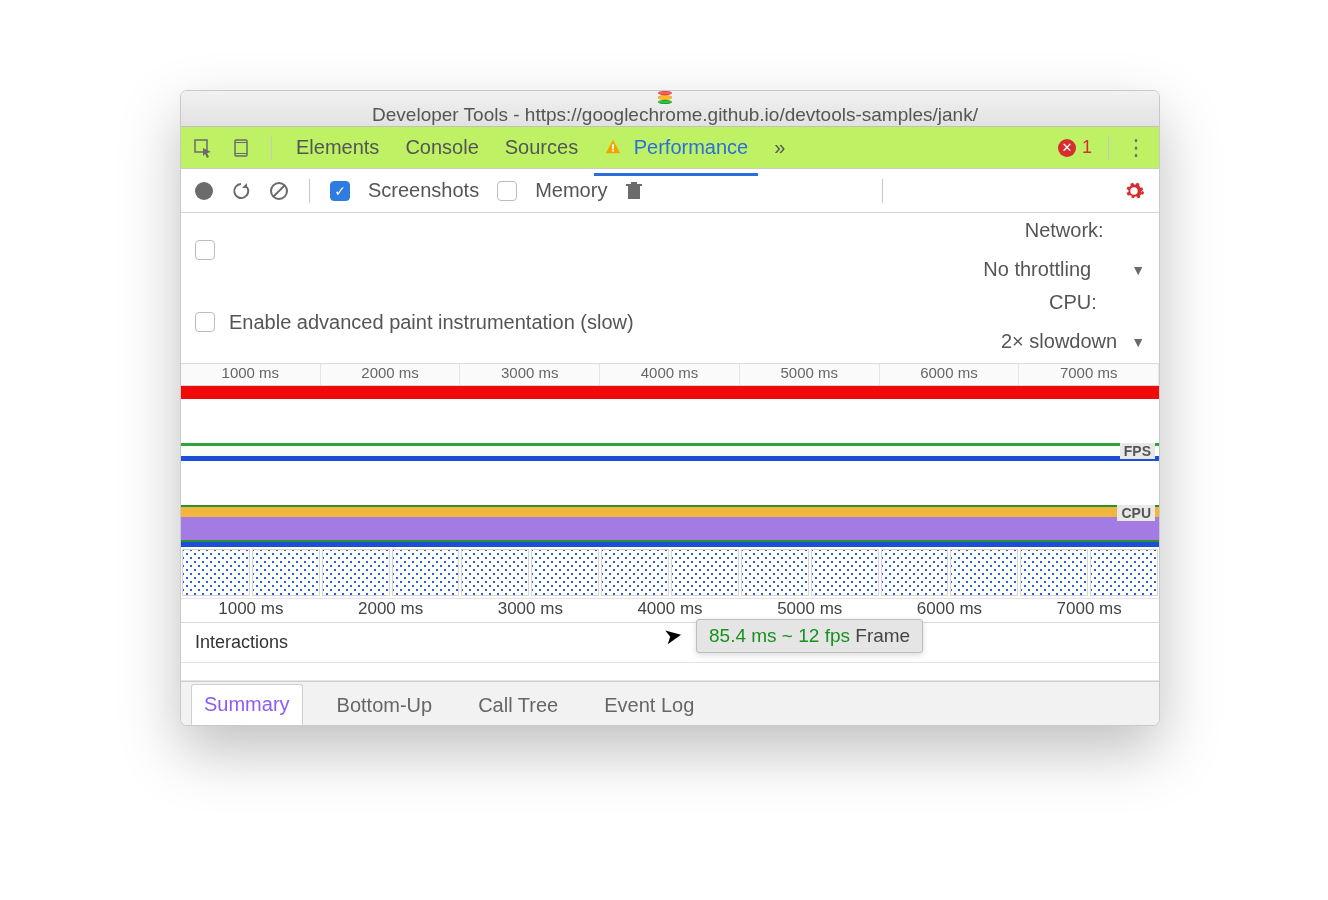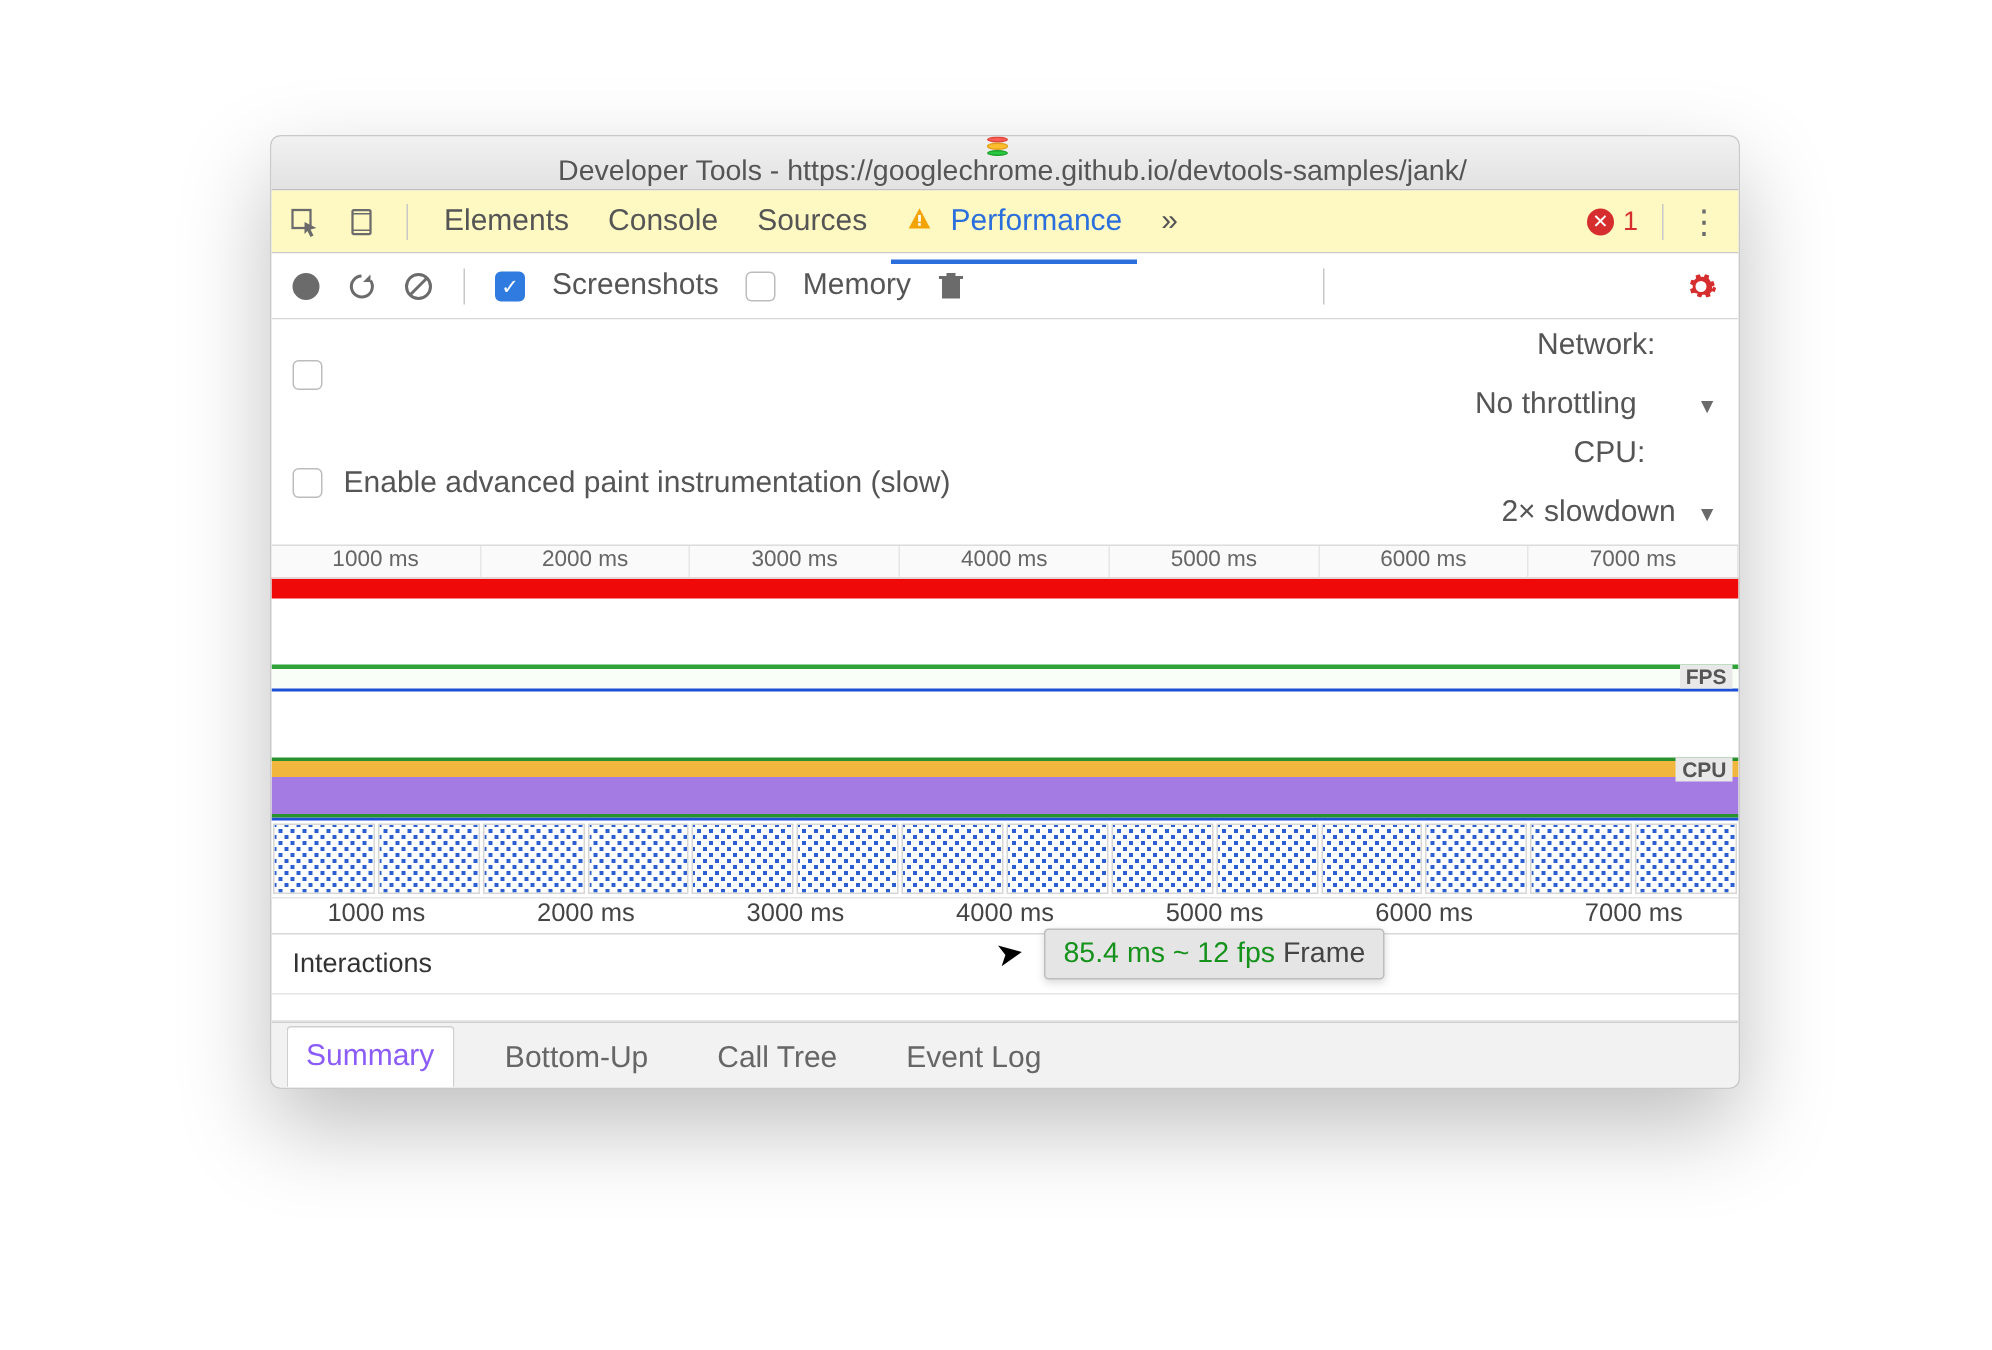--- a/index.html
+++ b/index.html
@@ -37,21 +37,21 @@
 .tl-yellow { background: #ffbd2e; border:1px solid #dfa021;}
 .tl-green { background: #28c940; border:1px solid #1fa22e;}
 .title-text { margin-left: 10px; font-size: 19px; color: #555;}
 .devtools-tabs {
   height: 42px;
   border-bottom: 1px solid #cacaca;
   display: flex;
   align-items: center;
   padding: 12px 12px;
   gap: 18px;
-  background: #fef9c3;
+  background: #bef264;
 }
 .icon-btn {
   display:inline-flex;align-items:center;justify-content:center;
   color:#6b6b6b;font-size:18px;
 }
 .vsep { width:1px; height:24px; background:#c8c8c8; margin:0 2px;}
 .tab { font-size:20px; color:#555; padding:8px 4px; cursor:default; position:relative;}
 .tab.active { color:#2a6fdb; }
 .tab.active::after {
   content:""; position:absolute; left:-6px; right:-6px; bottom:-9px; height:3px; background:#2a6fdb;
@@ -77,21 +77,21 @@
 }
 .options-row + .options-row { padding-top:4px; padding-bottom:10px;}
 .options-right { margin-left:auto; display:flex; align-items:center; gap:16px;flex-direction:column;}
 .dropdown-caret { font-size:14px; color:#6a6a6a;}
 .timeline-ruler {
   height:22px; background:#fafafa; border-top:1px solid #dcdcdc;
   display:flex; font-size:15px; color:#666; position:relative;
 }
 .timeline-ruler span { flex:1; text-align:center; border-right:1px solid #e6e6e6;}
 .redbar { height:14px; background:#ef0909; border-top:1px solid #d7d7d7;}
-.overview-lane { position:relative; border-bottom:2px solid #1d4ed8;margin-top:44px;}
+.overview-lane { position:relative; border-bottom:5px solid #1d4ed8;margin-top:44px;}
 .lane-lbl { position:absolute; right:4px; top:0; font-size:14px; font-weight:700; color:#555; background:#e8e8e8; padding:0 4px;}
 .fps-lane { height:18px; background:#f9fef6;}
 .fps-line { height:3px; background:#2fa23a; margin-top:12px;}
 .cpu-lane { height:42px; background:#fff;}
 .cpu-fill {
   height:100%;
   background: linear-gradient(to bottom,
     #2a912f 0 6%,
     #f1b63e 6% 32%,
     #a47be2 32% 95%,

